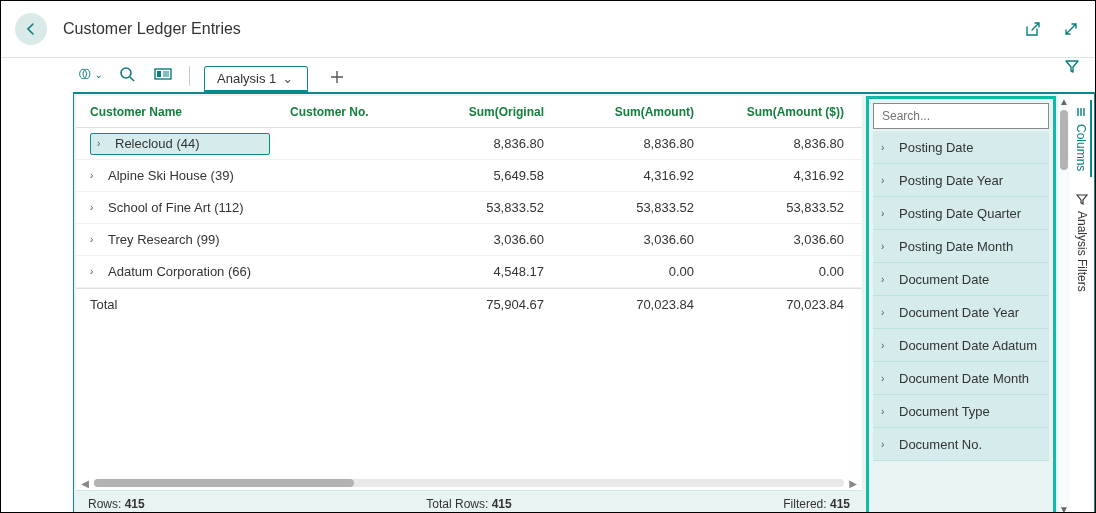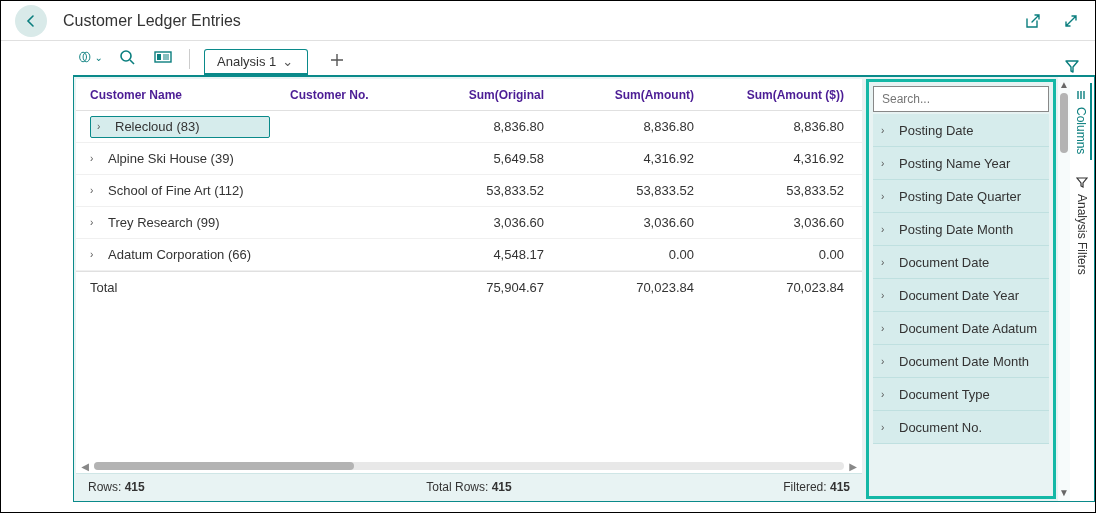--- a/index.html
+++ b/index.html
@@ -1,35 +1,35 @@
 <!DOCTYPE html>
 <html><head>
 <meta charset="utf-8">
 <style>
   * { box-sizing: border-box; font-family: "Segoe UI", Arial, sans-serif; }
   body { margin:0; background:#fff; color:#333; width:1096px; height:513px; overflow:hidden; border:1px solid #000; }
-  .header { display:flex; align-items:center; height:40px; padding:16px 14px; border-bottom:1px solid #e0e0e0; }
+  .header { display:flex; align-items:center; height:57px; padding:16px 14px; border-bottom:1px solid #e0e0e0; }
   .back-btn { width:32px; height:32px; border-radius:50%; background:#d9eae9; display:flex; align-items:center; justify-content:center; cursor:pointer; }
   .title { margin-left:16px; font-size:16px; color:#333; }
   .header-right { margin-left:auto; display:flex; gap:18px; align-items:center; }
   .header-icon { width:20px; height:20px; display:flex; align-items:center; justify-content:center; color:#0a7e7e; cursor:pointer; }
   .body { display:flex; height:calc(513px - 52px); }
   .left-margin { width:72px; }
   .main { flex:1; display:flex; flex-direction:column; min-width:0; }
   .toolbar { height:34px; display:flex; align-items:flex-end; gap:12px; padding-left:6px; }
   .tool-btn { width:24px; height:24px; display:flex; align-items:center; justify-content:center; color:#0a7e7e; cursor:pointer; margin-bottom:6px; }
   .tab { display:flex; align-items:center; height:26px; padding:0 14px 0 12px; border:1px solid #0a8a8a; border-bottom:2px solid #0a8a8a; border-radius:3px 3px 0 0; background:#fff; font-size:13px; color:#333; cursor:pointer;margin-top:47px; }
   .tab .chev { margin-left:6px; color:#555; }
   .plus-tab { width:22px; height:22px; display:flex; align-items:center; justify-content:center; color:#555; cursor:pointer; margin-bottom:4px; margin-left:6px; }
   .filter-btn-top { position:absolute; right:16px; top:58px; color:#0a7e7e; cursor:pointer; }
   .grid-wrap { position:relative; flex:1; display:flex; background:#e8f3f3; border:1px solid #0a8a8a; border-top:2px solid #0a8a8a; min-height:0; }
   .grid { flex:1; display:flex; flex-direction:column; min-width:0; background:#fff; margin:2px; }
   .grid-header, .grid-row { display:grid; grid-template-columns: 200px 120px 150px 150px 150px; align-items:center; }
   .grid-header { background:#fff; border-bottom:1px solid #e0e0e0; height:32px; padding-left:6px; }
-  .grid-header div { font-size:12px; font-weight:600; color:#4c1d95; padding:0 8px; text-align:right; overflow:hidden; text-overflow:ellipsis; white-space:nowrap; }
+  .grid-header div { font-size:12px; font-weight:600; color:#15803d; padding:0 8px; text-align:right; overflow:hidden; text-overflow:ellipsis; white-space:nowrap; }
   .grid-header div:first-child, .grid-header div:nth-child(2) { text-align:left; }
   .grid-row { height:32px; border-bottom:1px solid #f0f0f0; padding-left:6px; }
   .grid-row div { font-size:13px; padding:0 8px; text-align:right; color:#333; }
   .name-cell { text-align:left !important; display:flex; align-items:center; gap:8px; }
   .grid-row.selected .name-outline { border:1px solid #0a8a8a; background:#d6ecec; padding:2px 6px; display:flex; align-items:center; gap:8px; border-radius:2px; width:180px; height:22px; }
   .expand { width:10px; color:#555; font-size:10px; display:inline-block; }
   .totals-row { height:32px; border-top:1px solid #e0e0e0; display:grid; grid-template-columns:200px 120px 150px 150px 150px; padding-left:6px; align-items:center; }
   .totals-row div { font-size:13px; padding:0 8px; text-align:right; }
   .totals-row div:first-child { text-align:left; }
   .hscroll { height:14px; display:flex; align-items:center; padding:0 4px; }
@@ -133,21 +133,21 @@
           <div>Customer No.</div>
           <div>Sum(Original</div>
           <div>Sum(Amount)</div>
           <div>Sum(Amount ($))</div>
         </div>
         <div id="rows-container">
             <div class="grid-row selected">
     <div class="name-cell">
                 <span class="name-outline">
                   <span class="expand">›</span>
-                  <span>Relecloud (83)</span>
+                  <span>Relecloud (44)</span>
                 </span>
               </div>
     <div style="text-align:left"></div>
     <div>8,836.80</div>
     <div>8,836.80</div>
     <div>8,836.80</div>
             </div>
             <div class="grid-row">
     <div class="name-cell">
                 <span class="expand">›</span>
@@ -215,21 +215,21 @@
         <div class="search-box">
           <input type="text" placeholder="Search..." style="">
         </div>
         <div id="fields-container" style="overflow:hidden">
             <div class="field-item">
               <span class="chev">›</span>
               <span>Posting Date</span>
             </div>
             <div class="field-item">
               <span class="chev">›</span>
-              <span>Posting Name Year</span>
+              <span>Posting Date Year</span>
             </div>
             <div class="field-item">
               <span class="chev">›</span>
               <span>Posting Date Quarter</span>
             </div>
             <div class="field-item">
               <span class="chev">›</span>
               <span>Posting Date Month</span>
             </div>
             <div class="field-item">

